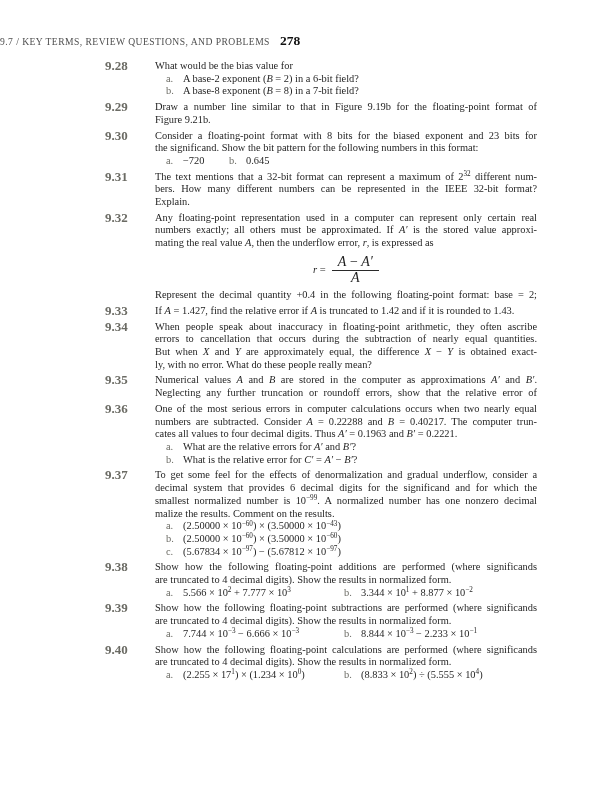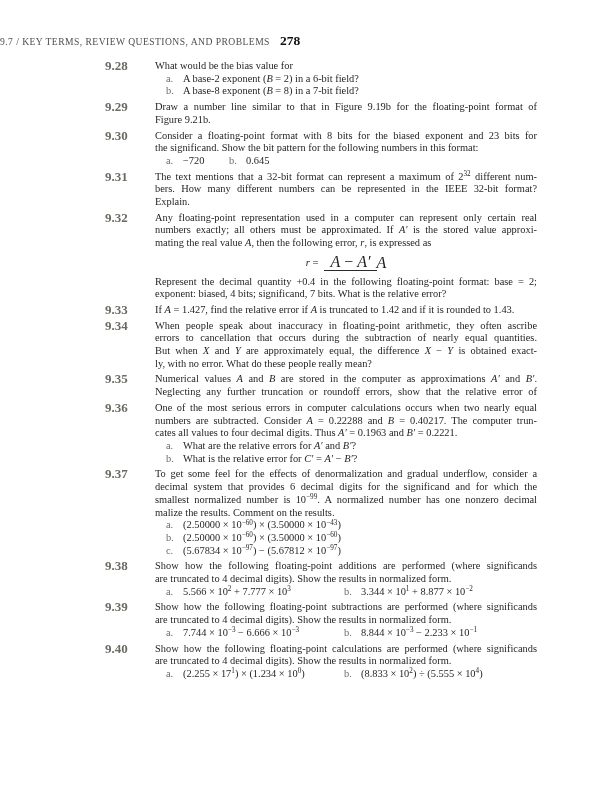--- a/index.html
+++ b/index.html
@@ -29,21 +29,21 @@
   .sub2{display:flex;padding-left:11px;}
   .sub2 .scol{display:flex;}
   .sub2 .scol .slabel{width:17px;}
   .sub2 .scol:first-child{width:178px;flex:none;}
   .sub2 .scol:first-child .stext{flex:none;}
   .sub2.narrow .scol:first-child{width:63px;}
   sup{font-size:7.2px;line-height:0;position:relative;top:-3.5px;vertical-align:baseline;}
   .it{font-style:italic;}
   .formula{display:flex;justify-content:center;align-items:center;gap:6px;margin:6px 0 5px;}
   .fpre{font-size:10.6px;}
-  .frac{display:inline-flex;flex-direction:row;align-items:center;font-size:16px;}
+  .frac{display:inline-flex;flex-direction:column;align-items:center;font-size:14px;}
   .fnum{border-bottom:1px solid #2a2a2a;padding:0 6px 1px;}
   .fden{padding-top:1px;}
 </style>
 </head>
 <body>
 
 <div class="page">
   <div class="header">
     <span class="section-title">9.7 / KEY TERMS, REVIEW QUESTIONS, AND PROBLEMS</span>
     <span class="page-number">278</span>
@@ -93,30 +93,29 @@
           <div class="jline"><span>The text mentions that a 32-bit format can represent a maximum of 2</span><sup>32</sup><span> different num-</span></div>
           <div class="jline"><span>bers. How many different numbers can be represented in the IEEE 32-bit format?</span></div>
           <div class="lline"><span>Explain.</span></div>
         </div>
       </div>
       <div class="prob">
         <div class="pnum">9.32</div>
         <div class="pbody">
           <div class="jline"><span>Any floating-point representation used in a computer can represent only certain real</span></div>
           <div class="jline"><span>numbers exactly; all others must be approximated. If </span><span class="it">A′</span><span> is the stored value approxi-</span></div>
-          <div class="lline"><span>mating the real value </span><span class="it">A</span><span>, then the following error, </span><span class="it">r</span><span>, is expressed as</span></div>
+          <div class="lline"><span>mating the real value </span><span class="it">A</span><span>, then the underflow error, </span><span class="it">r</span><span>, is expressed as</span></div>
           <div class="formula">
             <span class="fpre"><span class="it">r</span><span> = </span></span>
             <span class="frac">
               <span class="fnum"><span class="it">A</span><span> − </span><span class="it">A′</span></span>
               <span class="fden"><span class="it">A</span></span>
             </span>
           </div>
           <div class="jline"><span>Represent the decimal quantity +0.4 in the following floating-point format: base = 2;</span></div>
-          <div class="lline"><span>exponent: biased, 4 bits; significand, 7 bits. What is the relative error?</span></div>
         </div>
       </div>
       <div class="prob">
         <div class="pnum">9.33</div>
         <div class="pbody">
           <div class="lline"><span>If </span><span class="it">A</span><span> = 1.427, find the relative error if </span><span class="it">A</span><span> is truncated to 1.42 and if it is rounded to 1.43.</span></div>
         </div>
       </div>
       <div class="prob">
         <div class="pnum">9.34</div>

